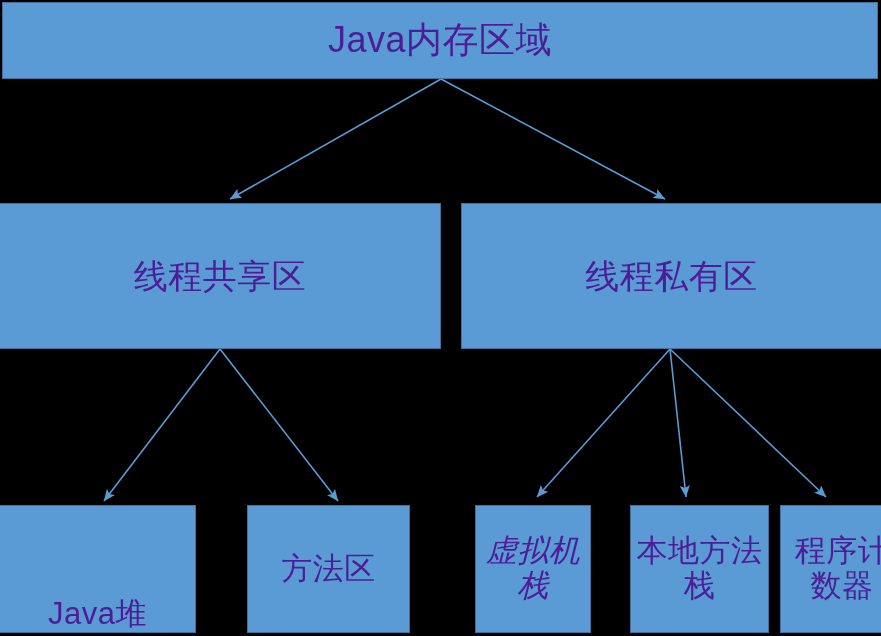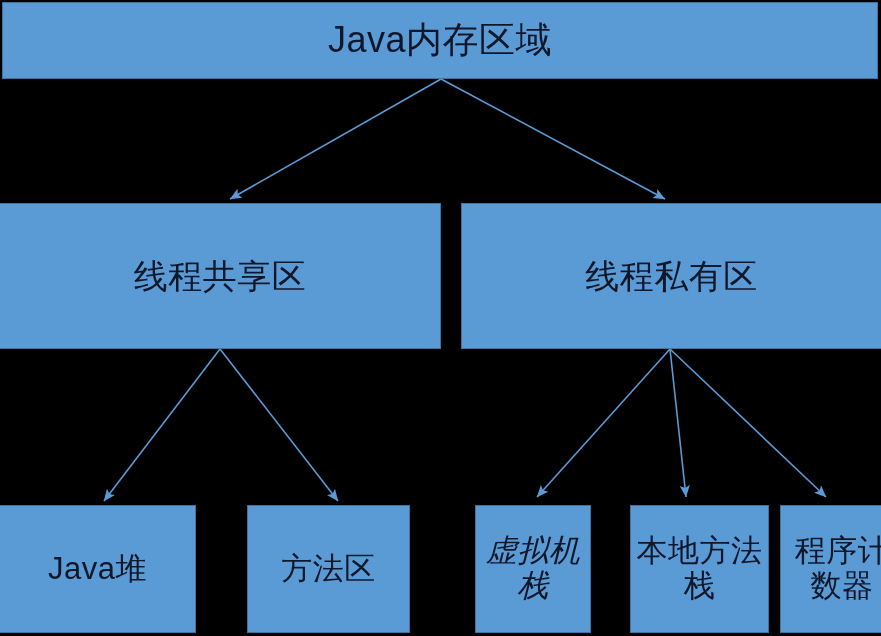--- a/index.html
+++ b/index.html
@@ -17,21 +17,21 @@
   }
   .node {
     position: absolute;
     box-sizing: border-box;
     background: #5B9BD5;
     border: 1px solid #41719C;
     display: flex;
     align-items: center;
     justify-content: center;
     text-align: center;
-    color: #0f172a;
+    color: #4c1d95;
     line-height: 1.12;
     letter-spacing: 0.5px;
     user-select: none;
   }
   .node .label {
     display: block;
     padding: 0 4px;
     white-space: pre-wrap;
   }
   
@@ -45,20 +45,21 @@
     font-size: 34px;
   }
   #node-private {
     left: 461px; top: 203px; width: 421px; height: 146px;
     font-size: 34px;
   }
   
   #node-heap {
     left: -1px;  top: 505px; width: 197px; height: 128px;
     font-size: 31px;
+    align-items: flex-end;
   }
   #node-method-area {
     left: 247px; top: 505px; width: 163px; height: 128px;
     font-size: 31px;
     align-items: center;
   }
   #node-vm-stack {
     left: 475px; top: 505px; width: 116px; height: 128px;
     font-size: 31px;
     font-style: italic;

